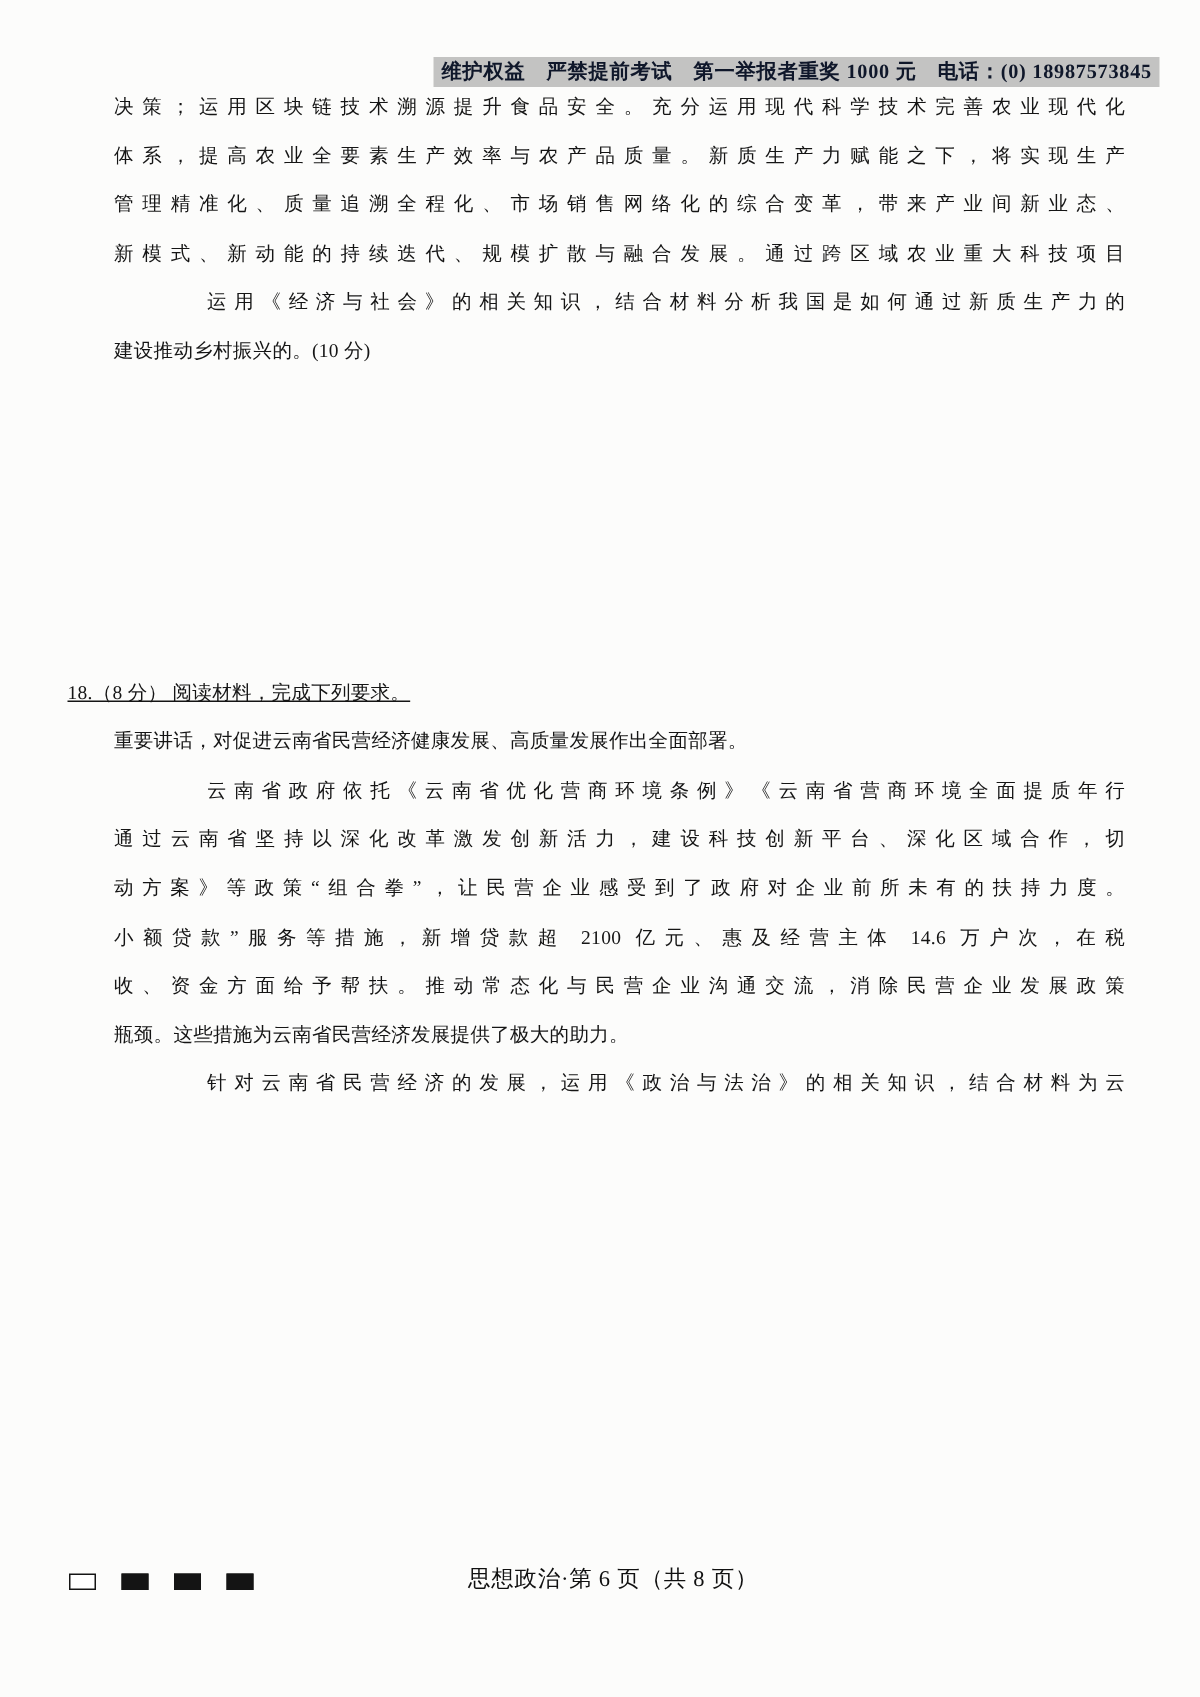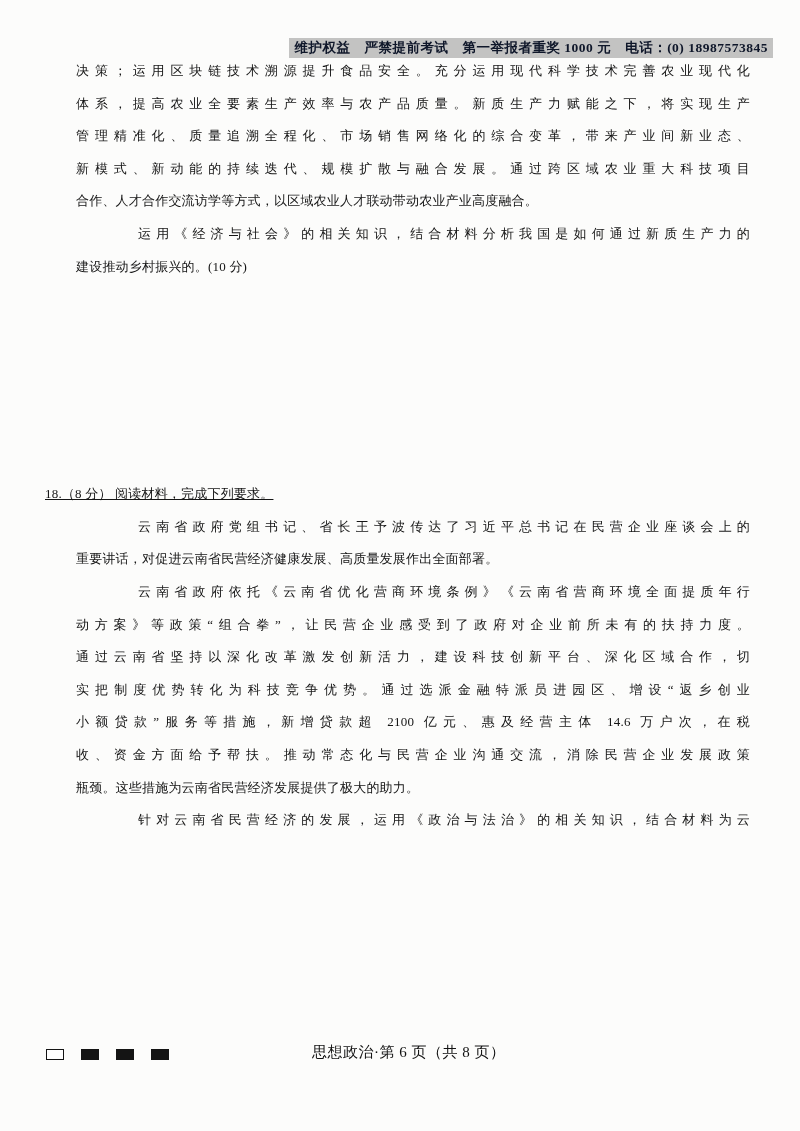--- a/index.html
+++ b/index.html
@@ -65,33 +65,30 @@
   <div class="header">
     <span class="hl">维护权益　严禁提前考试　第一举报者重奖 1000 元　电话：(0) 18987573845</span>
   </div>
 
   <div class="col">
     <div>
         <div class="line j">决策；运用区块链技术溯源提升食品安全。充分运用现代科学技术完善农业现代化</div>
         <div class="line j">体系，提高农业全要素生产效率与农产品质量。新质生产力赋能之下，将实现生产</div>
         <div class="line j">管理精准化、质量追溯全程化、市场销售网络化的综合变革，带来产业间新业态、</div>
         <div class="line j">新模式、新动能的持续迭代、规模扩散与融合发展。通过跨区域农业重大科技项目</div>
-        <div class="line">合作、人才合作交流访学等方式，以区域农业人才联动带动农业产业高度融合。</div>
         <div class="line j ind">运用《经济与社会》的相关知识，结合材料分析我国是如何通过新质生产力的</div>
         <div class="line">建设推动乡村振兴的。(10 分)</div>
       </div>
     <div class="spacer"></div>
     <div>
         <div class="line hang">18.（8 分） 阅读材料，完成下列要求。</div>
-        <div class="line j ind">云南省政府党组书记、省长王予波传达了习近平总书记在民营企业座谈会上的</div>
         <div class="line">重要讲话，对促进云南省民营经济健康发展、高质量发展作出全面部署。</div>
         <div class="line j ind">云南省政府依托《云南省优化营商环境条例》《云南省营商环境全面提质年行</div>
+        <div class="line j">通过云南省坚持以深化改革激发创新活力，建设科技创新平台、深化区域合作，切</div>
         <div class="line j">动方案》等政策“组合拳”，让民营企业感受到了政府对企业前所未有的扶持力度。</div>
-        <div class="line j">通过云南省坚持以深化改革激发创新活力，建设科技创新平台、深化区域合作，切</div>
-        <div class="line j">实把制度优势转化为科技竞争优势。通过选派金融特派员进园区、增设“返乡创业</div>
         <div class="line j">小额贷款”服务等措施，新增贷款超 2100 亿元、惠及经营主体 14.6 万户次，在税</div>
         <div class="line j">收、资金方面给予帮扶。推动常态化与民营企业沟通交流，消除民营企业发展政策</div>
         <div class="line">瓶颈。这些措施为云南省民营经济发展提供了极大的助力。</div>
         <div class="line j ind">针对云南省民营经济的发展，运用《政治与法治》的相关知识，结合材料为云</div>
       </div>
   </div>
 
   <div class="footer">
     <div class="marks"><span class="mark hollow"></span><span class="mark"></span><span class="mark"></span><span class="mark"></span></div>
     <div class="pagelabel">思想政治·第 6 页（共 8 页）</div>

